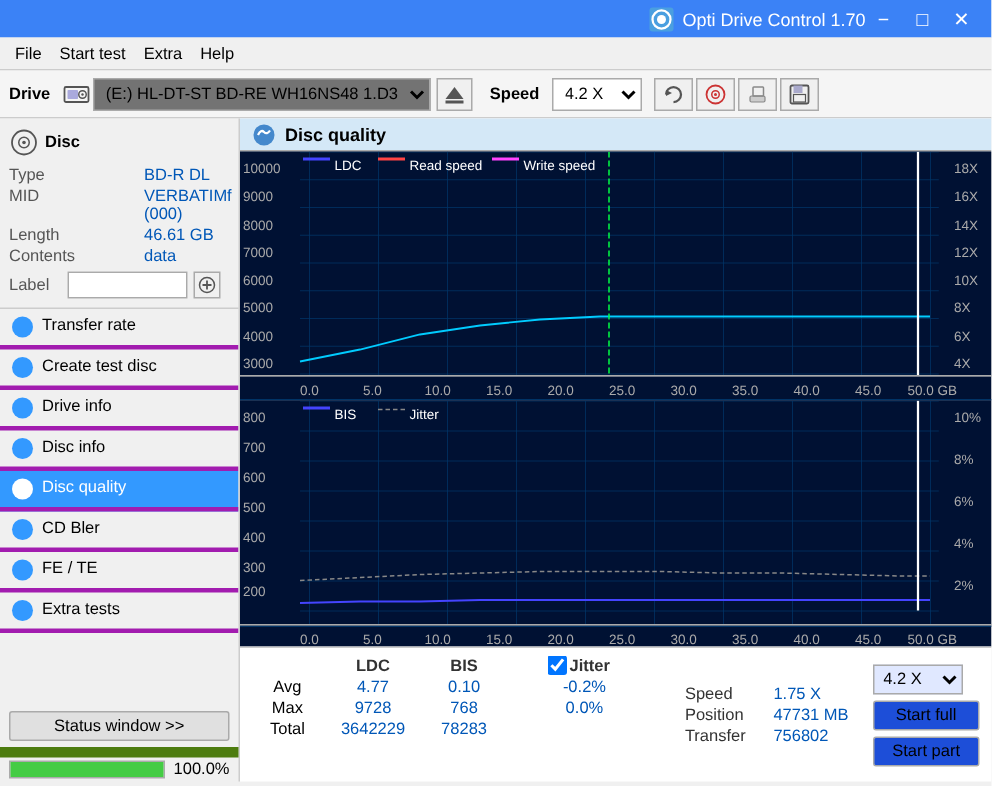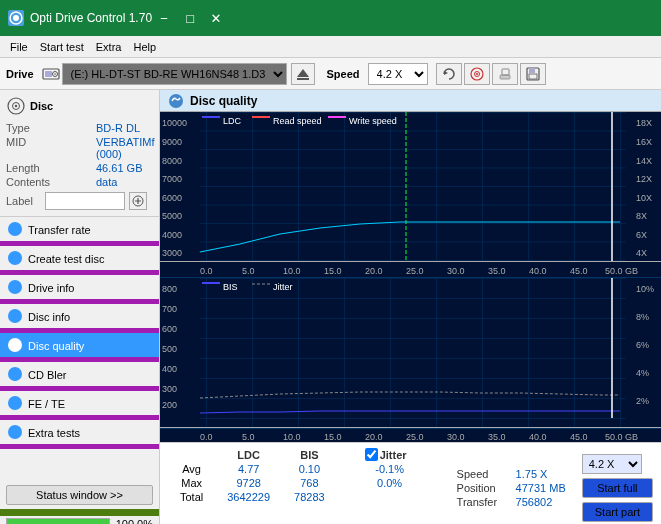--- a/index.html
+++ b/index.html
@@ -1,19 +1,19 @@
 <!DOCTYPE html>
 <html><head>
   <meta charset="utf-8">
   <style>
     * { box-sizing: border-box; margin: 0; padding: 0; }
     body { font-family: 'Segoe UI', Tahoma, sans-serif; font-size: 11px; background: #f0f0f0; width: 661px; height: 524px; overflow: hidden; }
     
     
-    .title-bar { background: #15803d; color: white; display: flex; align-items: center; justify-content: flex-start; padding: 4px 8px; height: 36px; }
+    .title-bar { background: #3b82f6; color: white; display: flex; align-items: center; justify-content: flex-end; padding: 4px 8px; height: 25px; }
     .title-bar-left { display: flex; align-items: center; gap: 6px; font-size: 12px; }
     .title-bar-icon { width: 16px; height: 16px; background: #4a9fe0; border-radius: 2px; display: flex; align-items: center; justify-content: center; font-size: 9px; color: white; }
     .title-bar-controls { display: flex; gap: 2px; }
     .title-btn { width: 24px; height: 20px; background: transparent; border: none; color: white; cursor: pointer; display: flex; align-items: center; justify-content: center; font-size: 13px; }
     
     
     .menu-bar { background: #f0f0f0; border-bottom: 1px solid #ccc; display: flex; align-items: center; padding: 2px 4px; height: 22px; }
     .menu-item { padding: 2px 6px; cursor: pointer; font-size: 11px; }
     
     
@@ -40,21 +40,21 @@
     .disc-row-label { color: #555; width: 58px; flex-shrink: 0; }
     .disc-row-value { color: #0057b7; font-weight: 500; }
     .disc-row-value.data { color: #0057b7; }
     .label-row { display: flex; align-items: center; gap: 4px; margin-top: 4px; }
     .label-text { color: #555; font-size: 11px; width: 35px; }
     .label-input { border: 1px solid #aaa; height: 18px; font-size: 11px; width: 80px; padding: 0 2px; }
     .label-btn { width: 18px; height: 18px; border: 1px solid #aaa; background: #f0f0f0; cursor: pointer; display: flex; align-items: center; justify-content: center; font-size: 10px; }
     
     
     .nav-items { flex: 1; overflow: hidden; }
-    .nav-item { display: flex; align-items: flex-end; padding: 5px 8px; cursor: pointer; font-size: 11px; border-bottom: 5px solid #a21caf; gap: 6px; }
+    .nav-item { display: flex; align-items: flex-start; padding: 5px 8px; cursor: pointer; font-size: 11px; border-bottom: 3px solid #a21caf; gap: 6px; }
     .nav-item.active { background: #3399ff; color: white; }
     .nav-item-icon { width: 14px; height: 14px; border-radius: 50%; display: flex; align-items: center; justify-content: center; font-size: 9px; flex-shrink: 0; }
     .nav-item-icon.blue { background: #3399ff; }
     .nav-item-icon.active-icon { background: white; }
     
     
     .status-btn { margin: 4px 6px; padding: 3px 0; border: 1px solid #aaa; background: #e0e0e0; cursor: pointer; text-align: center; font-size: 11px; border-radius: 2px; }
     
     
     .progress-row { display: flex; align-items: flex-start; padding: 2px 6px; border-top: 7px solid #4d7c0f; }
@@ -419,21 +419,21 @@
                 </label>
               </th>
             </tr>
           </thead>
           <tbody>
             <tr>
               <td>Avg</td>
               <td class="blue">4.77</td>
               <td class="blue">0.10</td>
               <td></td>
-              <td class="blue">-0.1%</td>
+              <td class="blue">-0.2%</td>
             </tr>
             <tr>
               <td>Max</td>
               <td class="blue">9728</td>
               <td class="blue">768</td>
               <td></td>
               <td class="blue">0.0%</td>
             </tr>
             <tr>
               <td>Total</td>

